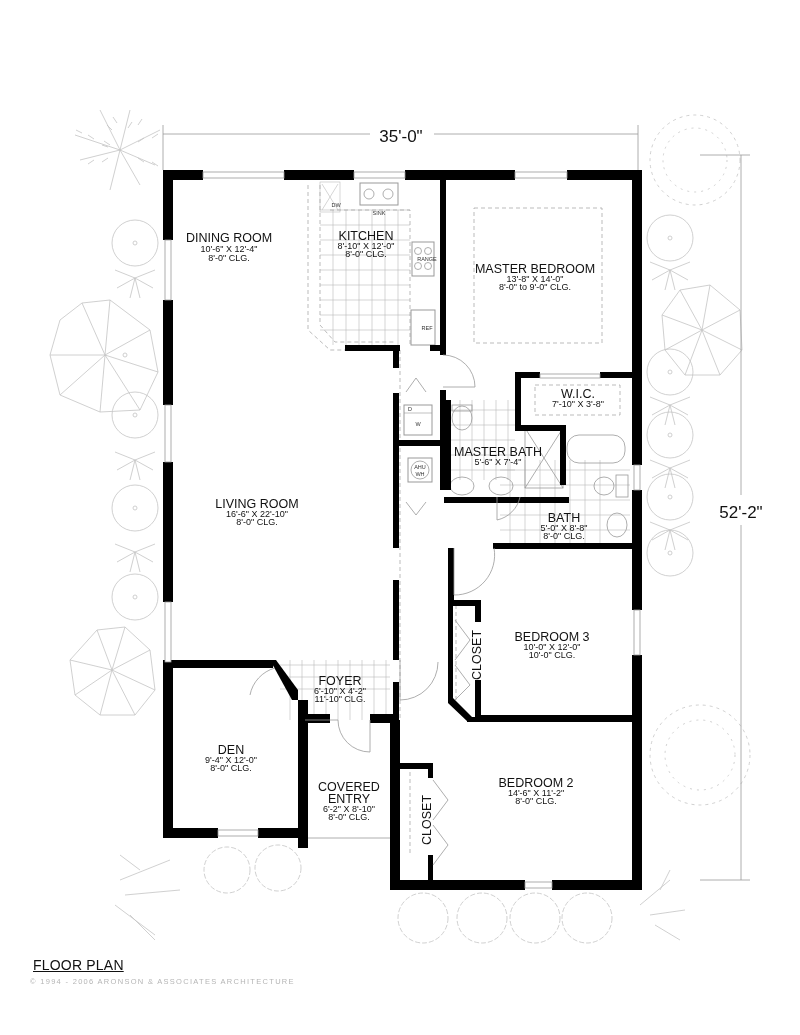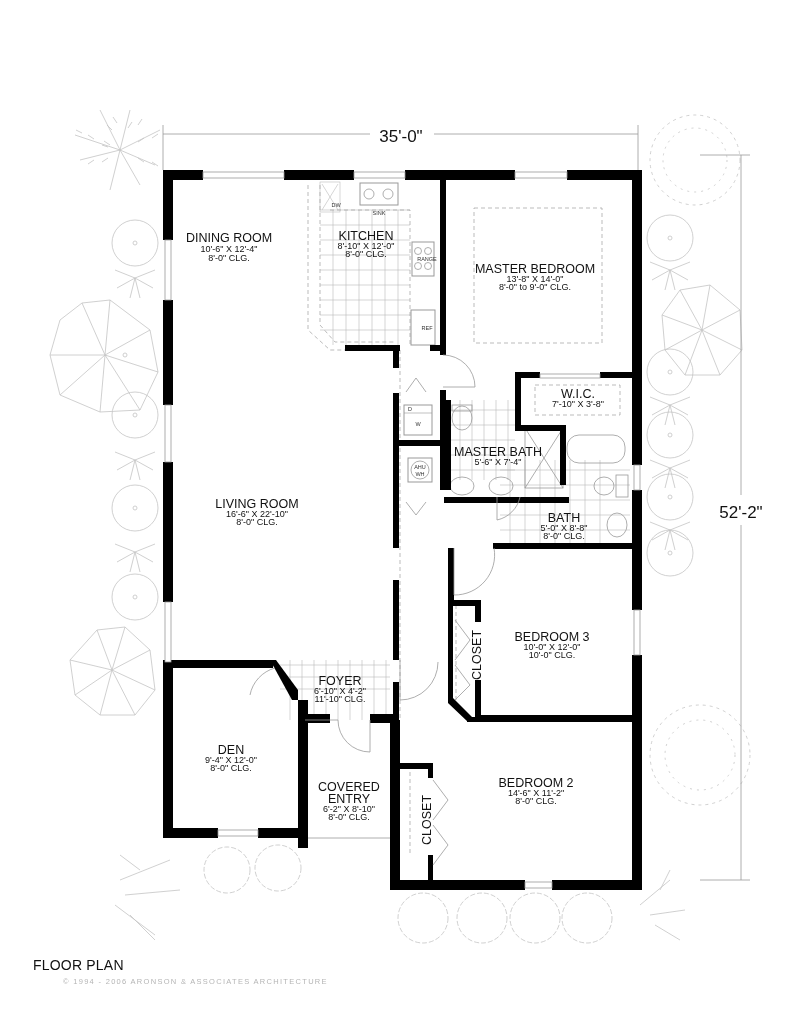--- a/index.html
+++ b/index.html
@@ -2,22 +2,22 @@
 <html><head>
 <meta charset="utf-8">
 <style>
   html, body { margin: 0; padding: 0; background: #ffffff; }
   body { width: 800px; height: 1035px; position: relative; overflow: hidden; font-family: "Liberation Sans", sans-serif; }
   #plan { position: absolute; left: 0; top: 0; width: 800px; height: 1035px; }
   .room-name { font-family: "Liberation Sans", sans-serif; font-size: 12.5px; fill: #111; }
   .room-dim { font-family: "Liberation Sans", sans-serif; font-size: 9px; fill: #111; }
   .fixture-label { font-family: "Liberation Sans", sans-serif; font-size: 5.5px; fill: #333; }
   .dim-text { font-family: "Liberation Sans", sans-serif; font-size: 17px; fill: #111; }
-  .title { position: absolute; left: 33px; top: 957px; font-size: 14px; color: #111; letter-spacing: 0.2px; }
-  .copyright { position: absolute; left: 30px; top: 977px; font-size: 7.5px; color: #b5b5b5; letter-spacing: 1.3px; margin-left: 33px; }
+  .title { position: absolute; left: 33px; top: 957px; font-size: 14px; color: #111; letter-spacing: 0.2px; text-decoration: underline; }
+  .copyright { position: absolute; left: 30px; top: 977px; font-size: 7.5px; color: #b5b5b5; letter-spacing: 1.3px; }
   .wall { fill: #000; }
   .thin { stroke: #999; stroke-width: 0.8; fill: none; }
   .tile { stroke: #bbb; stroke-width: 0.6; fill: none; }
   .dash { stroke: #aaa; stroke-width: 0.8; fill: none; stroke-dasharray: 4 3; }
   .plant { stroke: #c4c4c4; stroke-width: 0.8; fill: none; }
   .win { fill: #fff; stroke: #999; stroke-width: 0.8; }
 </style>
 </head>
 <body>
 

